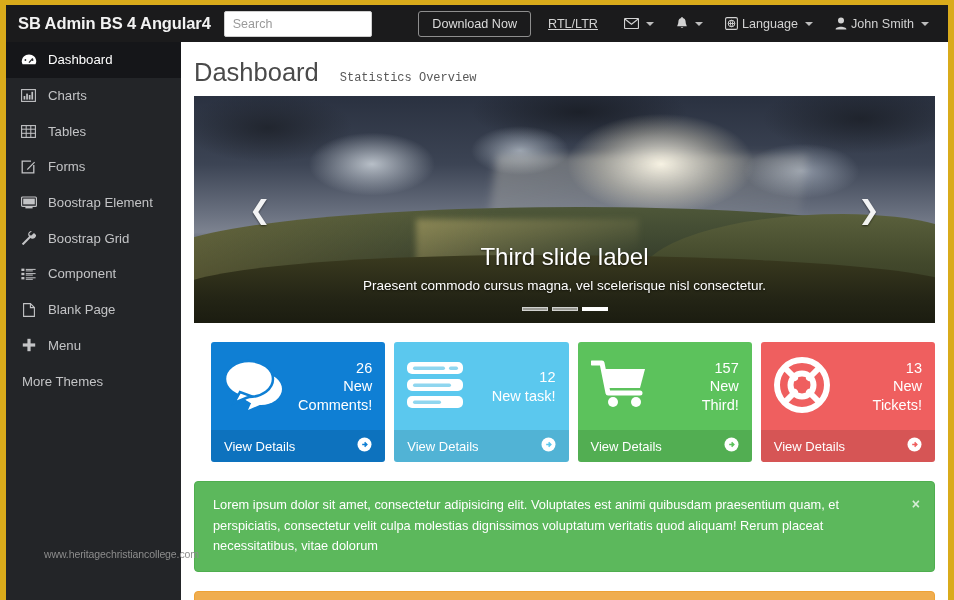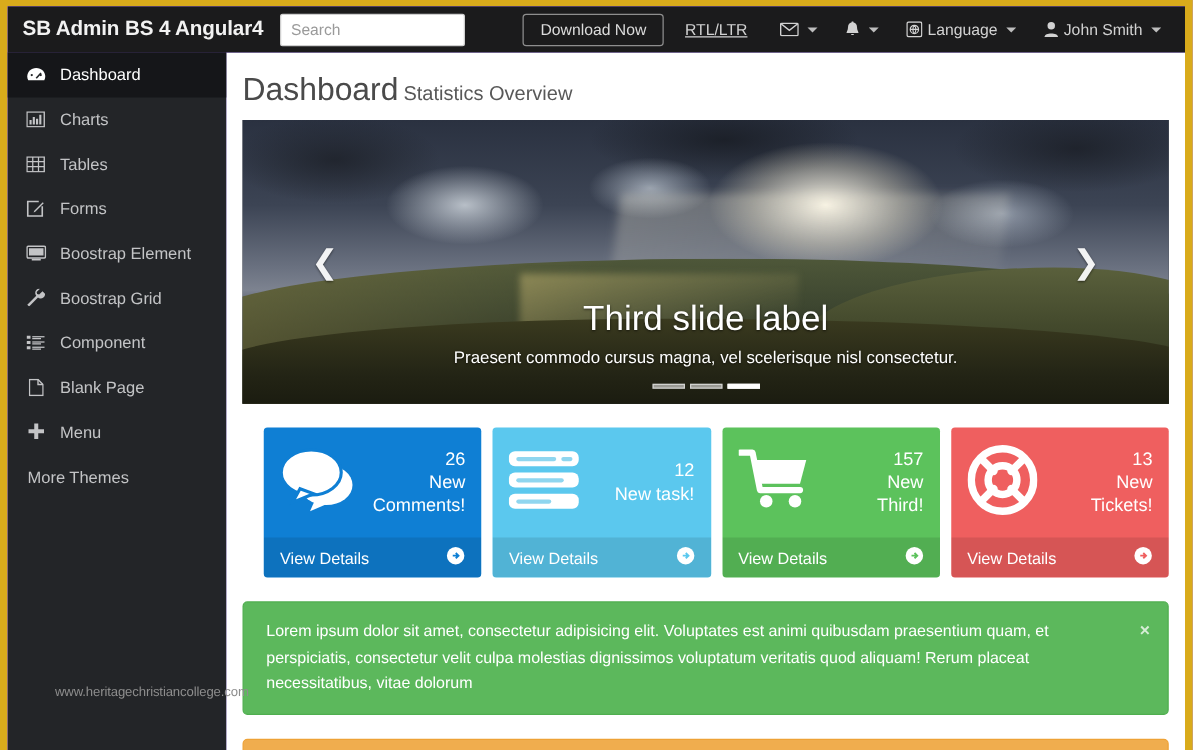--- a/index.html
+++ b/index.html
@@ -8,21 +8,21 @@
     font-family: "Liberation Sans", sans-serif;
     overflow: hidden;
     background: #d4a017;
   }
   #page {
     position: relative;
     width: 954px; height: 600px;
     border: 6px solid #d9ab1b;
     border-top-width: 5px;
     border-bottom: none;
-    background: #8b5cf6;
+    background: #404040;
     overflow: hidden;
   }
 
   
   .navbar {
     position: absolute; top: 0; left: 0; right: 0;
     height: 37px;
     background: #1b1b1c;
     display: flex; align-items: center;
     padding: 0 10px 0 12px;
@@ -133,23 +133,24 @@
     padding: 16px 3px 9px 3px;
     white-space: nowrap;
   }
   .page-head h1 {
     display: inline;
     font-size: 25.5px;
     font-weight: normal;
     color: #4a4a4a;
   }
   .page-head .sub {
-    font-size: 16px;
+    font-size: 12px;
     color: #585858;
-    margin-left: 4px;
+    margin-left: 21px;
+    font-family: Liberation Mono, monospace;
   }
 
   
   .carousel {
     position: relative;
     height: 227px;
     margin: 0 3px;
     overflow: hidden;
     background: #1e2430;
   }
@@ -217,21 +218,21 @@
     opacity: .92;
   }
   .car-arrow.prev { left: 46px; }
   .car-arrow.next { right: 46px; }
   .caption {
     position: absolute; left: 0; right: 0; bottom: 30px;
     text-align: center; color: #fff;
     text-shadow: 0 1px 2px rgba(0,0,0,.6);
   }
   .caption h3 {
-    font-size: 28px; font-weight: normal; margin-bottom: 7px;
+    font-size: 24px; font-weight: normal; margin-bottom: 7px;
   }
   .caption p { font-size: 13.5px; }
   .indicators {
     position: absolute; bottom: 12px; left: 0; right: 0;
     display: flex; justify-content: center; gap: 4px;
   }
   .ind {
     width: 26px; height: 4px;
     background: rgba(255,255,255,.55);
     border: 1px solid rgba(255,255,255,.55);

